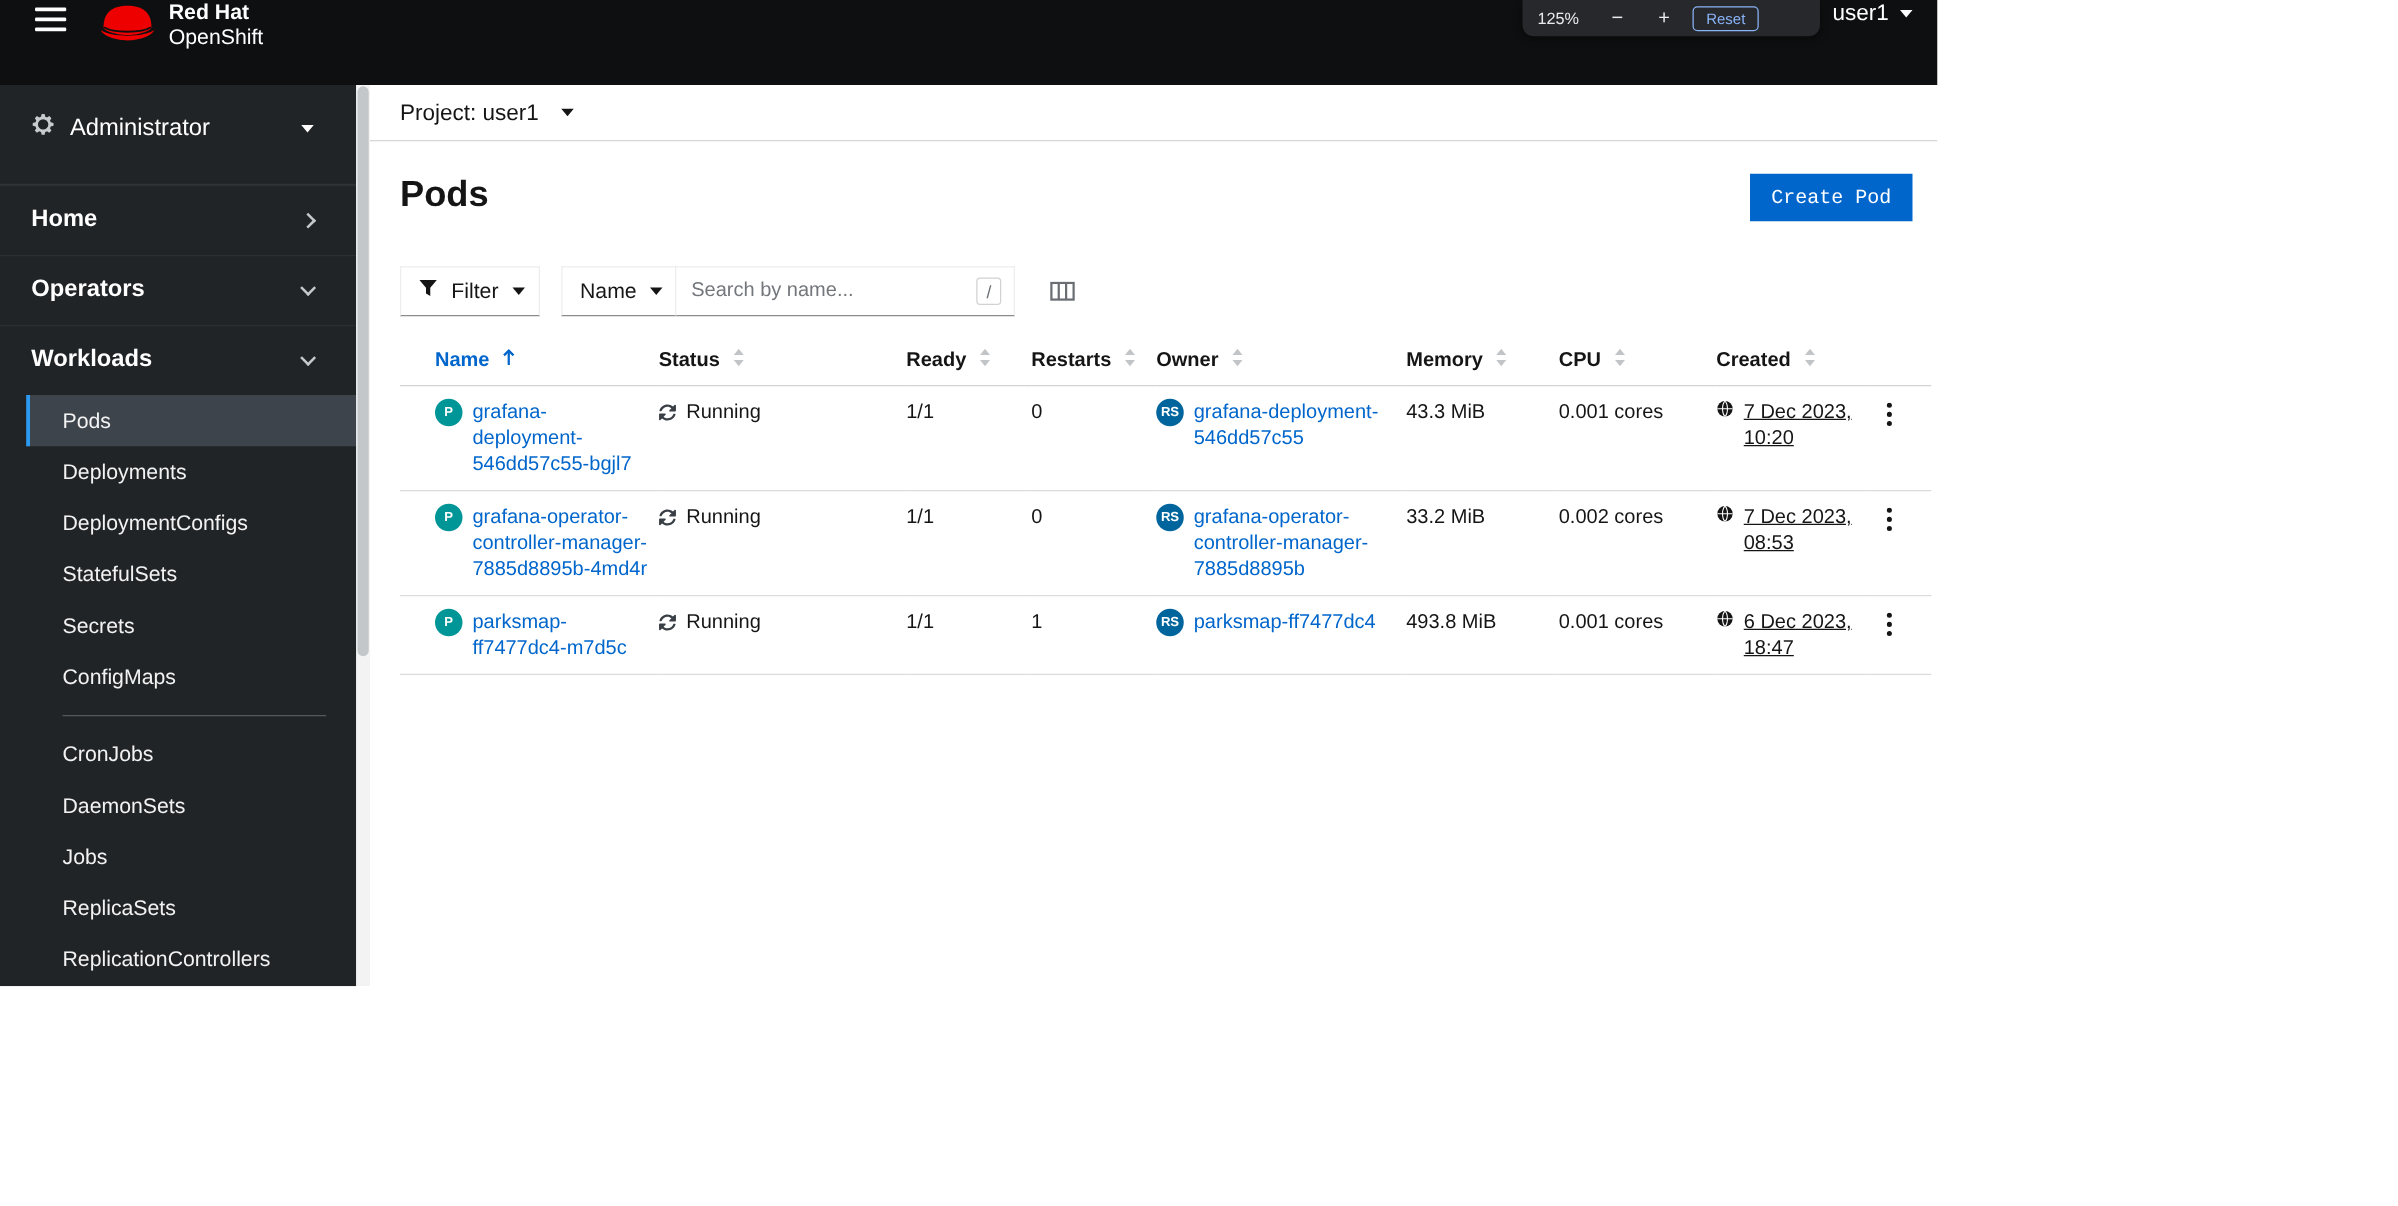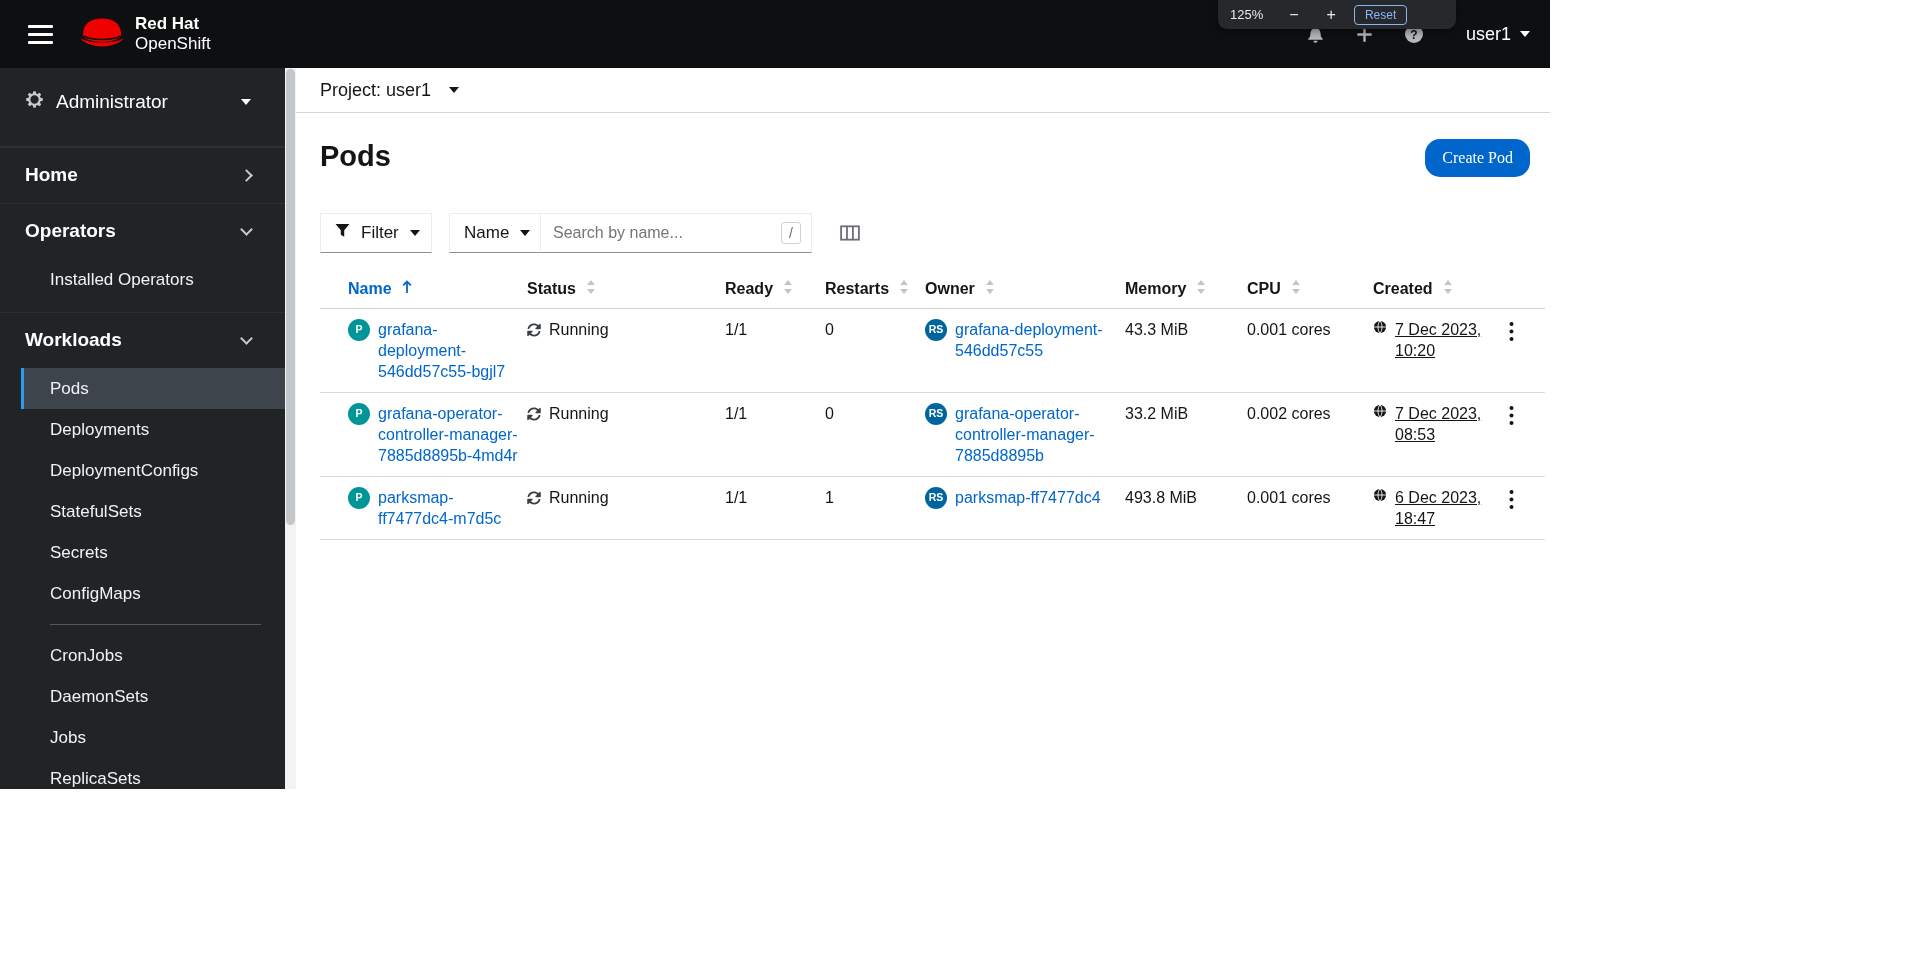--- a/index.html
+++ b/index.html
@@ -1,21 +1,21 @@
 <!DOCTYPE html>
 <html style="--accent: #0066cc; --pod-badge: #009596; --rs-badge: #00659c; --nav-active: #2b9af3;"><head>
 <meta charset="utf-8">
 <style>
   * { box-sizing: border-box; margin: 0; padding: 0; }
   html,body { width:1918px; height:965px; background:#ffffff; font-family:"Liberation Sans", sans-serif; overflow:hidden; }
 
   .viewport { position:absolute; top:0; left:0; width:1550px; height:789px; background:#fff; overflow:hidden; }
 
   
-  .masthead { position:absolute; top:0; left:0; width:1550px; height:68px; background:#0d0f10; display:flex; align-items:center; z-index:5; }
+  .masthead { position:absolute; top:0; left:0; width:1550px; height:68px; background:#0d0f10; display:flex; align-items:flex-start; z-index:5; }
   .hamburger { margin-left:22px; background:none; border:none; cursor:pointer; display:flex; flex-direction:column; gap:5px; padding:6px; }
   .hamburger span { display:block; width:25px; height:3px; background:#fff; border-radius:1px; }
   .logo { margin-left:20px; display:flex; align-items:center; gap:10px; }
   .logo-text { color:#fff; line-height:20px; font-size:17px; }
   .brand1 { font-weight:700; }
   .brand2 { font-weight:400; }
   .mh-spacer { flex:1; }
   .mh-icons { display:flex; align-items:center; gap:30px; margin-right:42px; }
   .mh-icon { background:none; border:none; cursor:pointer; display:flex; align-items:center; }
   .user-menu { display:flex; align-items:center; gap:9px; color:#fff; font-size:18px; margin-right:20px; cursor:pointer; }
@@ -45,21 +45,21 @@
   .sb-scroll-track { position:absolute; top:68px; left:285px; width:11px; height:721px; background:#f3f3f3; cursor:pointer; }
   .sb-scroll-thumb { position:absolute; top:1px; left:1px; width:9px; height:456px; background:#c4c7ca; border-radius:5px; cursor:grab; }
 
   
   .main { position:absolute; top:68px; left:296px; width:1254px; height:721px; background:#fff; }
   .project-bar { height:45px; border-bottom:1px solid #d6d6d6; display:flex; align-items:center; padding:12px 24px; background:#fff; }
   .project-select { display:flex; align-items:center; gap:18px; font-size:18px; color:#151515; cursor:pointer; }
 
   .page-header { display:flex; justify-content:space-between; align-items:flex-start; padding:26px 20px 0 24px; }
   .page-title { font-size:29px; font-weight:600; color:#151515; line-height:34px; }
-  .create-btn { background:var(--accent, #0066cc); color:#fff; border:none; font-size:16px; padding:10px 17px; border-radius:15px; cursor:pointer; font-family:Liberation Serif, serif; }
+  .create-btn { background:var(--accent, #0066cc); color:#fff; border:none; font-size:16px; padding:10px 17px; border-radius:0; cursor:pointer; font-family:Liberation Mono, monospace; }
 
   .toolbar { display:flex; margin:36px 0 0 24px; }
   .pf-select { display:flex; align-items:center; background:#fff; border:1px solid #ededed; border-bottom-color:#8a8d90; height:40px; padding:0 14px; font-size:17px; color:#151515; cursor:pointer; gap:11px; }
   .filter-select { width:112px; margin-right:17px; }
   .attr-select { width:92px; justify-content:space-between; }
   .search-group { display:flex; align-items:center; }
   .search-box { display:flex; align-items:center; width:271px; height:40px; border:1px solid #ededed; border-bottom-color:#8a8d90; border-left:none; padding:0 10px 0 12px; }
   .search-input { flex:1; border:none; outline:none; font-size:16px; color:#151515; font-family:inherit; min-width:0; }
   .search-input::placeholder { color:#73767a; }
   .kbd-hint { border:1px solid #d2d2d2; border-radius:3px; color:#6a6e73; font-size:14px; padding:0 7px; line-height:20px; margin-left:8px; }
@@ -155,23 +155,20 @@
     </div>
     <div id="nav-root">
         <div class="nav-section">
           <span>Home</span>
           <span class="chev chev-right"></span>
         </div>
         <div class="nav-section">
           <span>Operators</span>
           <span class="chev chev-down"></span>
         </div>
-        <ul class="nav-sub">
-          <li class="nav-sub-item">Installed Operators</li>
-        </ul>
         <div class="nav-section">
           <span>Workloads</span>
           <span class="chev chev-down"></span>
         </div>
         <ul class="nav-sub">
           <li class="nav-sub-item active">Pods</li>
           <li class="nav-sub-item">Deployments</li>
           <li class="nav-sub-item">DeploymentConfigs</li>
           <li class="nav-sub-item">StatefulSets</li>
           <li class="nav-sub-item">Secrets</li>

